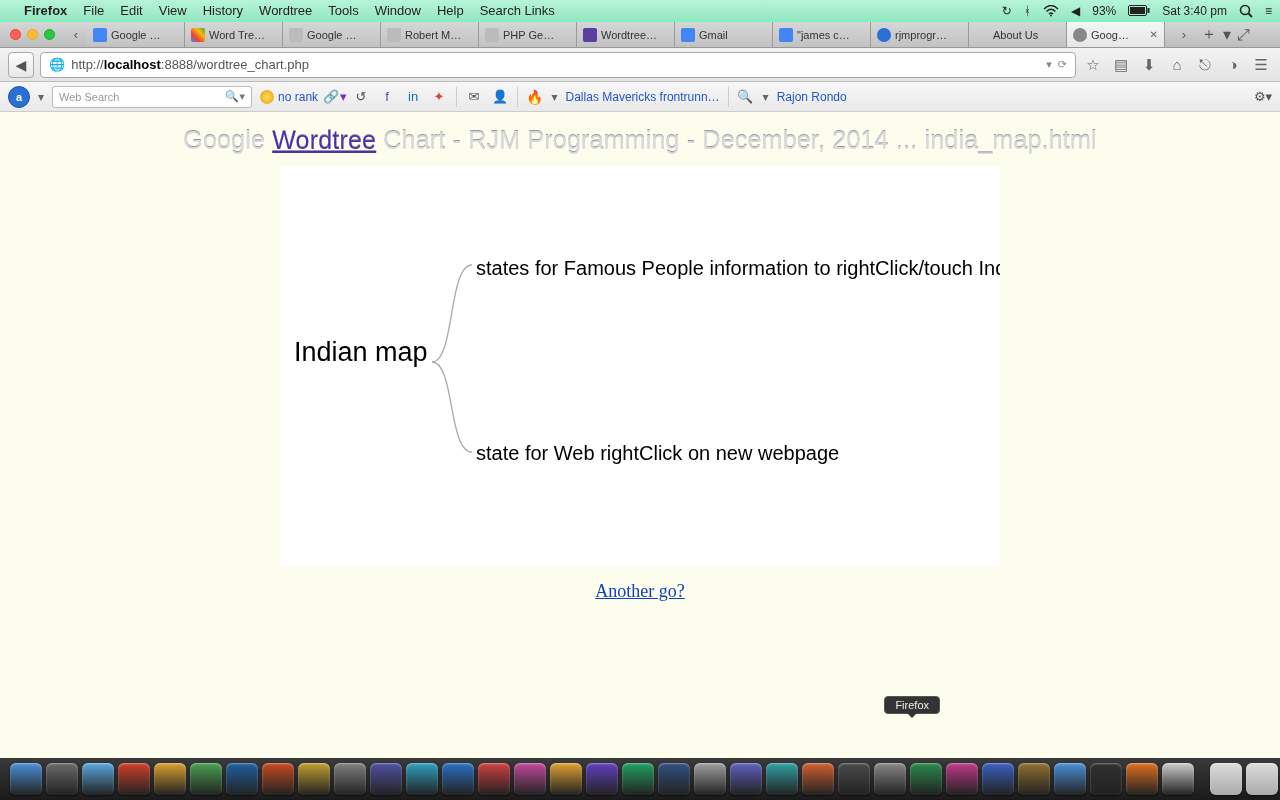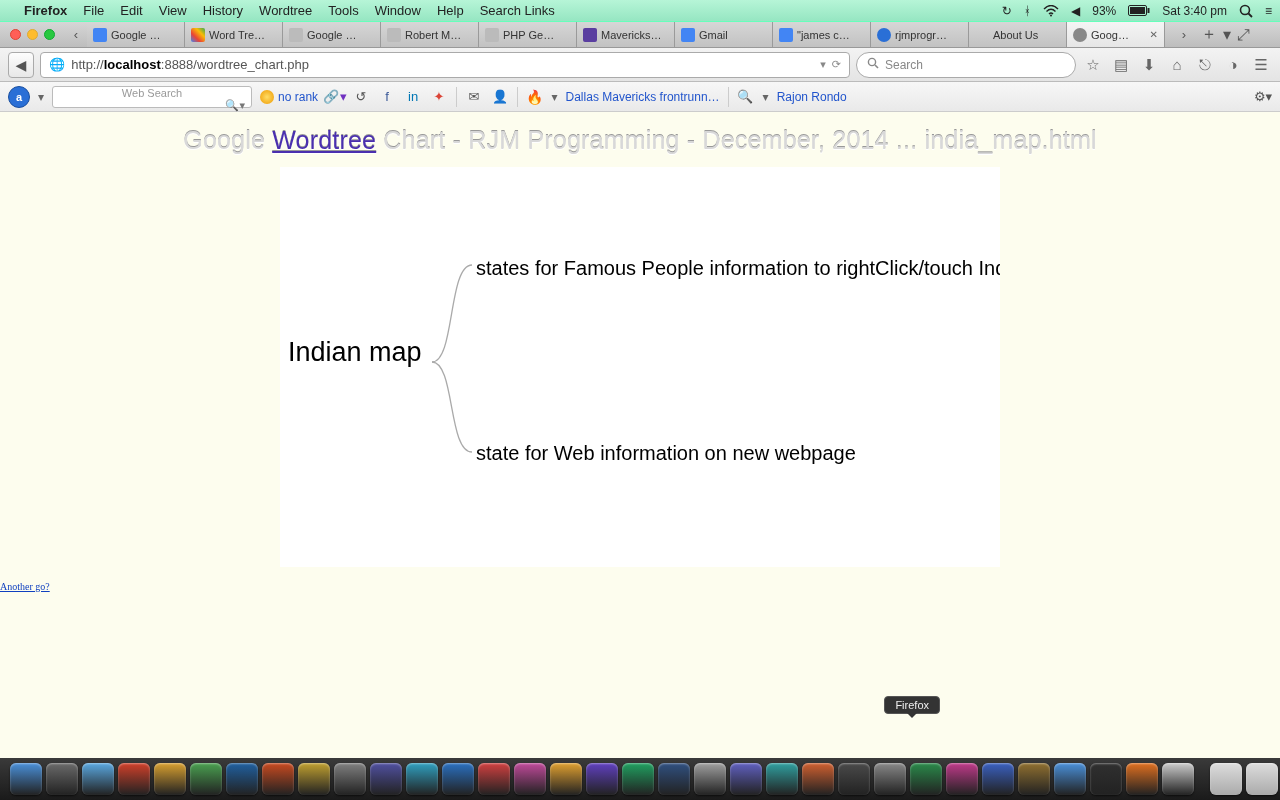--- a/index.html
+++ b/index.html
@@ -29,39 +29,39 @@
 .circlebtn{width:26px;height:26px;border:1px solid #aaa;border-radius:4px;background:linear-gradient(#fdfdfd,#e8e8e8);display:flex;align-items:center;justify-content:center;color:#555;font-size:14px;}
 .urlfield{flex:1;height:26px;border:1px solid #aaa;border-radius:4px;background:#fff;display:flex;align-items:center;padding:0 8px;font-size:13px;color:#555;gap:6px;}
 .urlfield .globe{color:#888;}
 .urlfield b{font-weight:bold;color:#000;}
 .urlfield .end{margin-left:auto;display:flex;gap:6px;color:#888;font-size:11px;}
 .searchfield{width:220px;height:26px;border:1px solid #aaa;border-radius:13px;background:#fff;display:flex;align-items:center;padding:0 10px;font-size:12px;color:#888;gap:6px;}
 .iconbtn{width:22px;height:22px;display:flex;align-items:center;justify-content:center;color:#666;font-size:15px;}
 
 .toolbar2{height:30px;background:linear-gradient(#f7f7f7,#e9e9e9);border-bottom:1px solid #ccc;display:flex;align-items:center;padding:0 8px;gap:8px;font-size:12px;color:#333;}
 .abtn{width:22px;height:22px;border-radius:50%;background:#2a6fd6;color:#fff;display:flex;align-items:center;justify-content:center;font-size:11px;font-weight:bold;border:1px solid #1a4fa0;}
-.websearch{width:200px;height:22px;border:1px solid #bbb;background:#fff;display:flex;align-items:center;padding:0 6px;color:#999;font-size:11px;border-radius:3px;flex-direction:column;}
+.websearch{width:200px;height:22px;border:1px solid #bbb;background:#fff;display:flex;align-items:center;padding:0 6px;color:#999;font-size:11px;border-radius:3px;}
 .websearch .mag{margin-left:auto;color:#777;}
 .tbitem{display:flex;align-items:center;gap:4px;}
 .tbitem .dot{width:14px;height:14px;border-radius:50%;}
 .norank{color:#2255cc;}
 .link{color:#2255cc;}
 .fire{color:#e06000;font-size:14px;}
 .tbicon{width:18px;height:18px;display:inline-flex;align-items:center;justify-content:center;color:#555;font-size:13px;}
 .toolbar2 .spacer2{flex:1;}
 
 .page{position:relative;height:calc(800px - 22px - 26px - 34px - 30px - 42px);background:#fdfdee;}
 .pagetitle{text-align:center;padding:14px 0 6px;font-size:25px;font-family:Arial,sans-serif;color:#d8d8d8;text-shadow:0 1px 0 #fff,0 -1px 0 #999;letter-spacing:0.2px;}
 .pagetitle a{color:#4a2fae;}
 .chartbox{width:720px;height:400px;background:#fff;margin:6px auto 0;position:relative;font-family:Arial,sans-serif;overflow:hidden;}
-.root{position:absolute;left:8px;top:170px;font-size:27px;color:#000;}
+.root{position:absolute;left:14px;top:170px;font-size:27px;color:#000;}
 .branch1{position:absolute;left:196px;top:90px;font-size:20px;color:#000;white-space:nowrap;}
 .branch2{position:absolute;left:196px;top:275px;font-size:20px;color:#000;}
 .chartbox svg{position:absolute;left:150px;top:90px;}
-.anothergo{display:block;text-align:left;margin-top:14px;color:#1040c0;font-size:10px;text-decoration:underline;font-family:"Times New Roman",serif;}
+.anothergo{display:block;text-align:center;margin-top:14px;color:#1040c0;font-size:18px;text-decoration:underline;font-family:"Times New Roman",serif;}
 .yellowbar{background:#ffff00;height:50px;display:flex;align-items:center;justify-content:center;gap:16px;font-size:13px;font-family:"Times New Roman",serif;margin-top:8px;}
 .browsebtn,.processbtn{font-size:11px;font-family:"Lucida Grande",sans-serif;padding:2px 10px;border:1px solid #888;border-radius:10px;background:linear-gradient(#fdfdfd,#e4e4e4);}
 .nofile{font-size:11px;font-family:"Lucida Grande",sans-serif;color:#222;}
 .findinput{width:125px;height:18px;border:1px solid #888;background:#fff;}
 
 .dockwrap{position:absolute;bottom:0;left:0;right:0;height:42px;background:linear-gradient(#3a3a3a,#1a1a1a);display:flex;align-items:center;padding:0 10px;gap:4px;}
 .dockicon{width:32px;height:32px;border-radius:6px;background:linear-gradient(#7aa6de,#42628f);box-shadow:inset 0 1px 2px rgba(255,255,255,.4),0 1px 2px rgba(0,0,0,.6);flex-shrink:0;}
 .docksep{width:1px;height:30px;background:#555;margin:0 4px;}
 .docklabel{position:absolute;bottom:44px;right:340px;background:#333;color:#eee;font-size:11px;padding:2px 10px;border-radius:4px;border:1px solid #555;}
 .docklabel:after{content:"";position:absolute;bottom:-5px;left:50%;margin-left:-5px;border:5px solid transparent;border-top-color:#333;border-bottom:none;}
@@ -133,21 +133,21 @@
   <div class="tab">
       <span class="favicon" style="background:#bbb"></span>
       <span>Robert M…</span>
     </div>
   <div class="tab">
       <span class="favicon" style="background:#bbb"></span>
       <span>PHP Ge…</span>
     </div>
   <div class="tab">
       <span class="favicon" style="background:#5a3ea0"></span>
-      <span>Mavericks…</span>
+      <span>Wordtree…</span>
     </div>
   <div class="tab">
       <span class="favicon" style="background:#4285f4"></span>
       <span>Gmail</span>
     </div>
   <div class="tab">
       <span class="favicon" style="background:#4285f4"></span>
       <span>"james c…</span>
     </div>
   <div class="tab">
@@ -175,29 +175,20 @@
   <div class="circlebtn">◀</div>
   <div class="urlfield">
     <span class="globe">🌐</span>
     <span>
       <span>http://</span><b>localhost</b><span>:8888</span><span>/wordtree_chart.php</span>
     </span>
     <span class="end">
       <span>▾</span>
       <span>⟳</span>
     </span>
-  </div>
-  <div class="searchfield">
-    <span>
-      <svg width="12" height="12" viewBox="0 0 12 12">
-          <circle cx="5" cy="5" r="3.6" stroke="#888" stroke-width="1.4" fill="none"></circle>
-          <line x1="8" y1="8" x2="11" y2="11" stroke="#888" stroke-width="1.6"></line>
-        </svg>
-    </span>
-    <span>Search</span>
   </div>
   <span class="iconbtn">☆</span>
   <span class="iconbtn">▤</span>
   <span class="iconbtn">⬇</span>
   <span class="iconbtn">⌂</span>
   <span class="iconbtn">⎋</span>
   <span class="iconbtn">◑</span>
   <span class="iconbtn">☰</span>
 </div>
 
@@ -237,21 +228,21 @@
     <span>Google </span><a href="#">Wordtree</a><span> Chart - RJM Programming - December, 2014 ... india_map.html</span>
   </div>
 
   <div class="chartbox">
     <div class="root">Indian map</div>
     <svg width="50" height="210">
       <path d="M2 105 C 25 105 18 8 42 8" stroke="#aaa" stroke-width="1.3" fill="none"></path>
       <path d="M2 105 C 25 105 18 195 42 195" stroke="#aaa" stroke-width="1.3" fill="none"></path>
     </svg>
     <div class="branch1">states for Famous People information to rightClick/touch Ind</div>
-    <div class="branch2">state for Web information on new webpage</div>
+    <div class="branch2">state for Web rightClick on new webpage</div>
   </div>
 
   <a href="#" class="anothergo">Another go?</a>
 
 
   <div class="docklabel">Firefox</div>
 </div>
 
 <div class="dockwrap">
   <div id="dock-left" style="display:flex;gap:4px">

